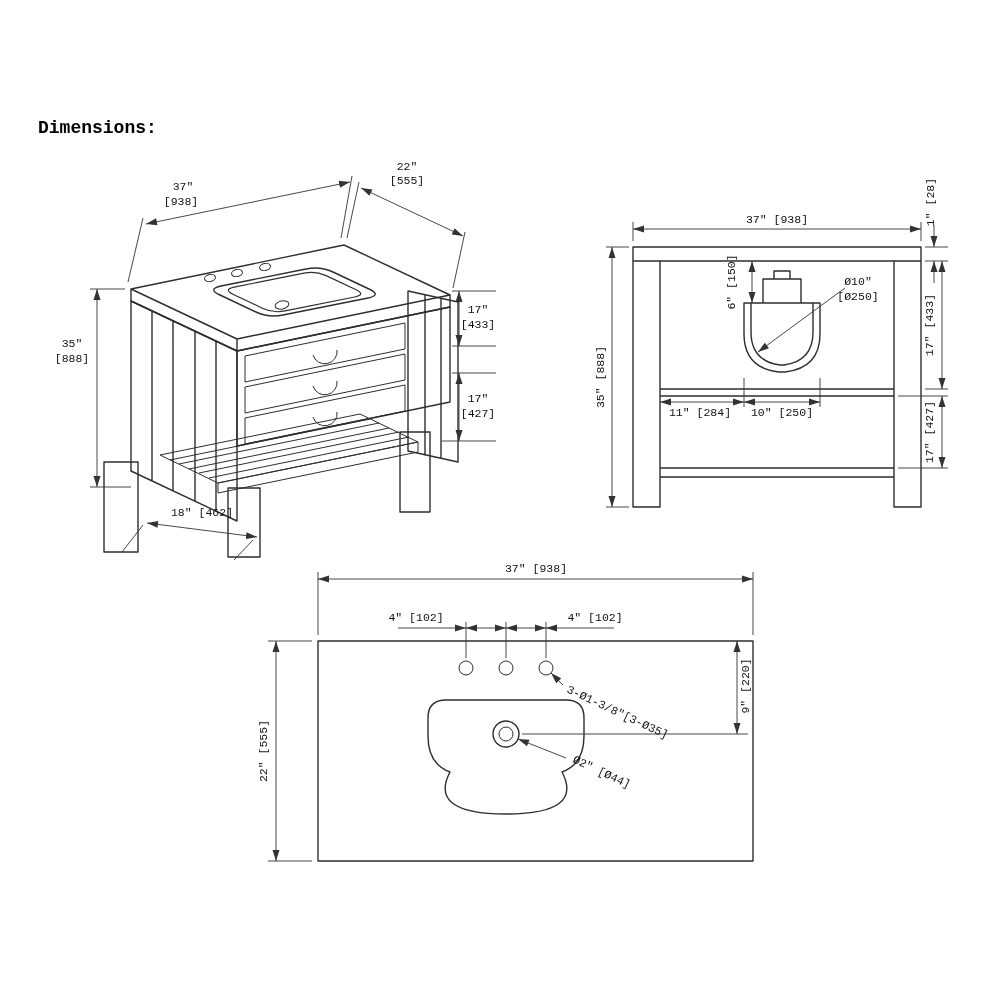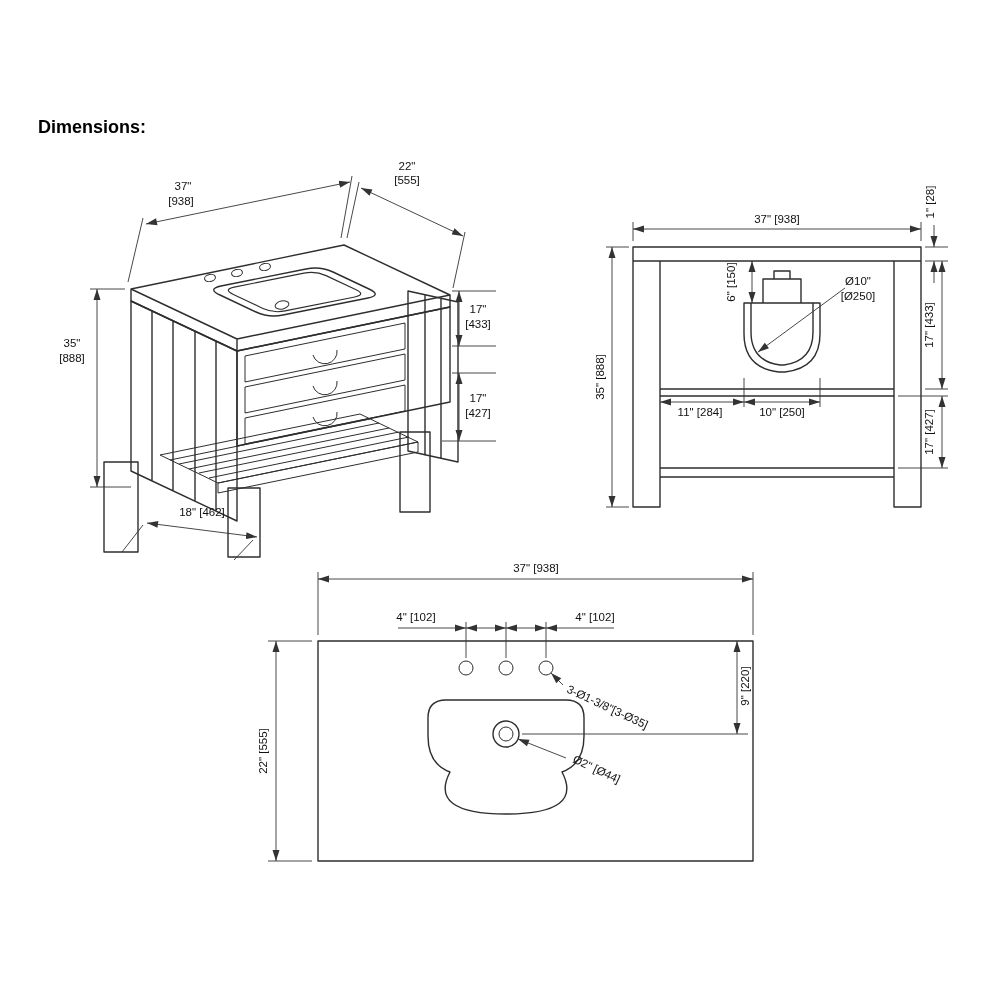--- a/index.html
+++ b/index.html
@@ -1,16 +1,16 @@
 <!DOCTYPE html>
 <html><head>
 <meta charset="utf-8">
 <style>
   html,body{margin:0;padding:0;background:#fff;}
-  .stage{position:relative;width:1000px;height:977px;background:#fff;font-family:Liberation Sans, sans-serif;}
+  .stage{position:relative;width:1000px;height:977px;background:#fff;font-family:Liberation Mono, monospace;}
   svg{display:block;position:absolute;left:0;top:0;}
   .obj{fill:none;stroke:#2e2e2e;stroke-width:1.4;stroke-linejoin:round;stroke-linecap:round;}
   .thin{fill:none;stroke:#2e2e2e;stroke-width:1;}
   .dim{fill:none;stroke:#333;stroke-width:0.9;}
   .dimt{font-size:11.5px;fill:#111;text-anchor:middle;}
   .dimt-s{font-size:11.5px;fill:#111;text-anchor:start;}
   .title{font-size:18px;font-weight:bold;fill:#000;}
 </style>
 </head>
 <body>

